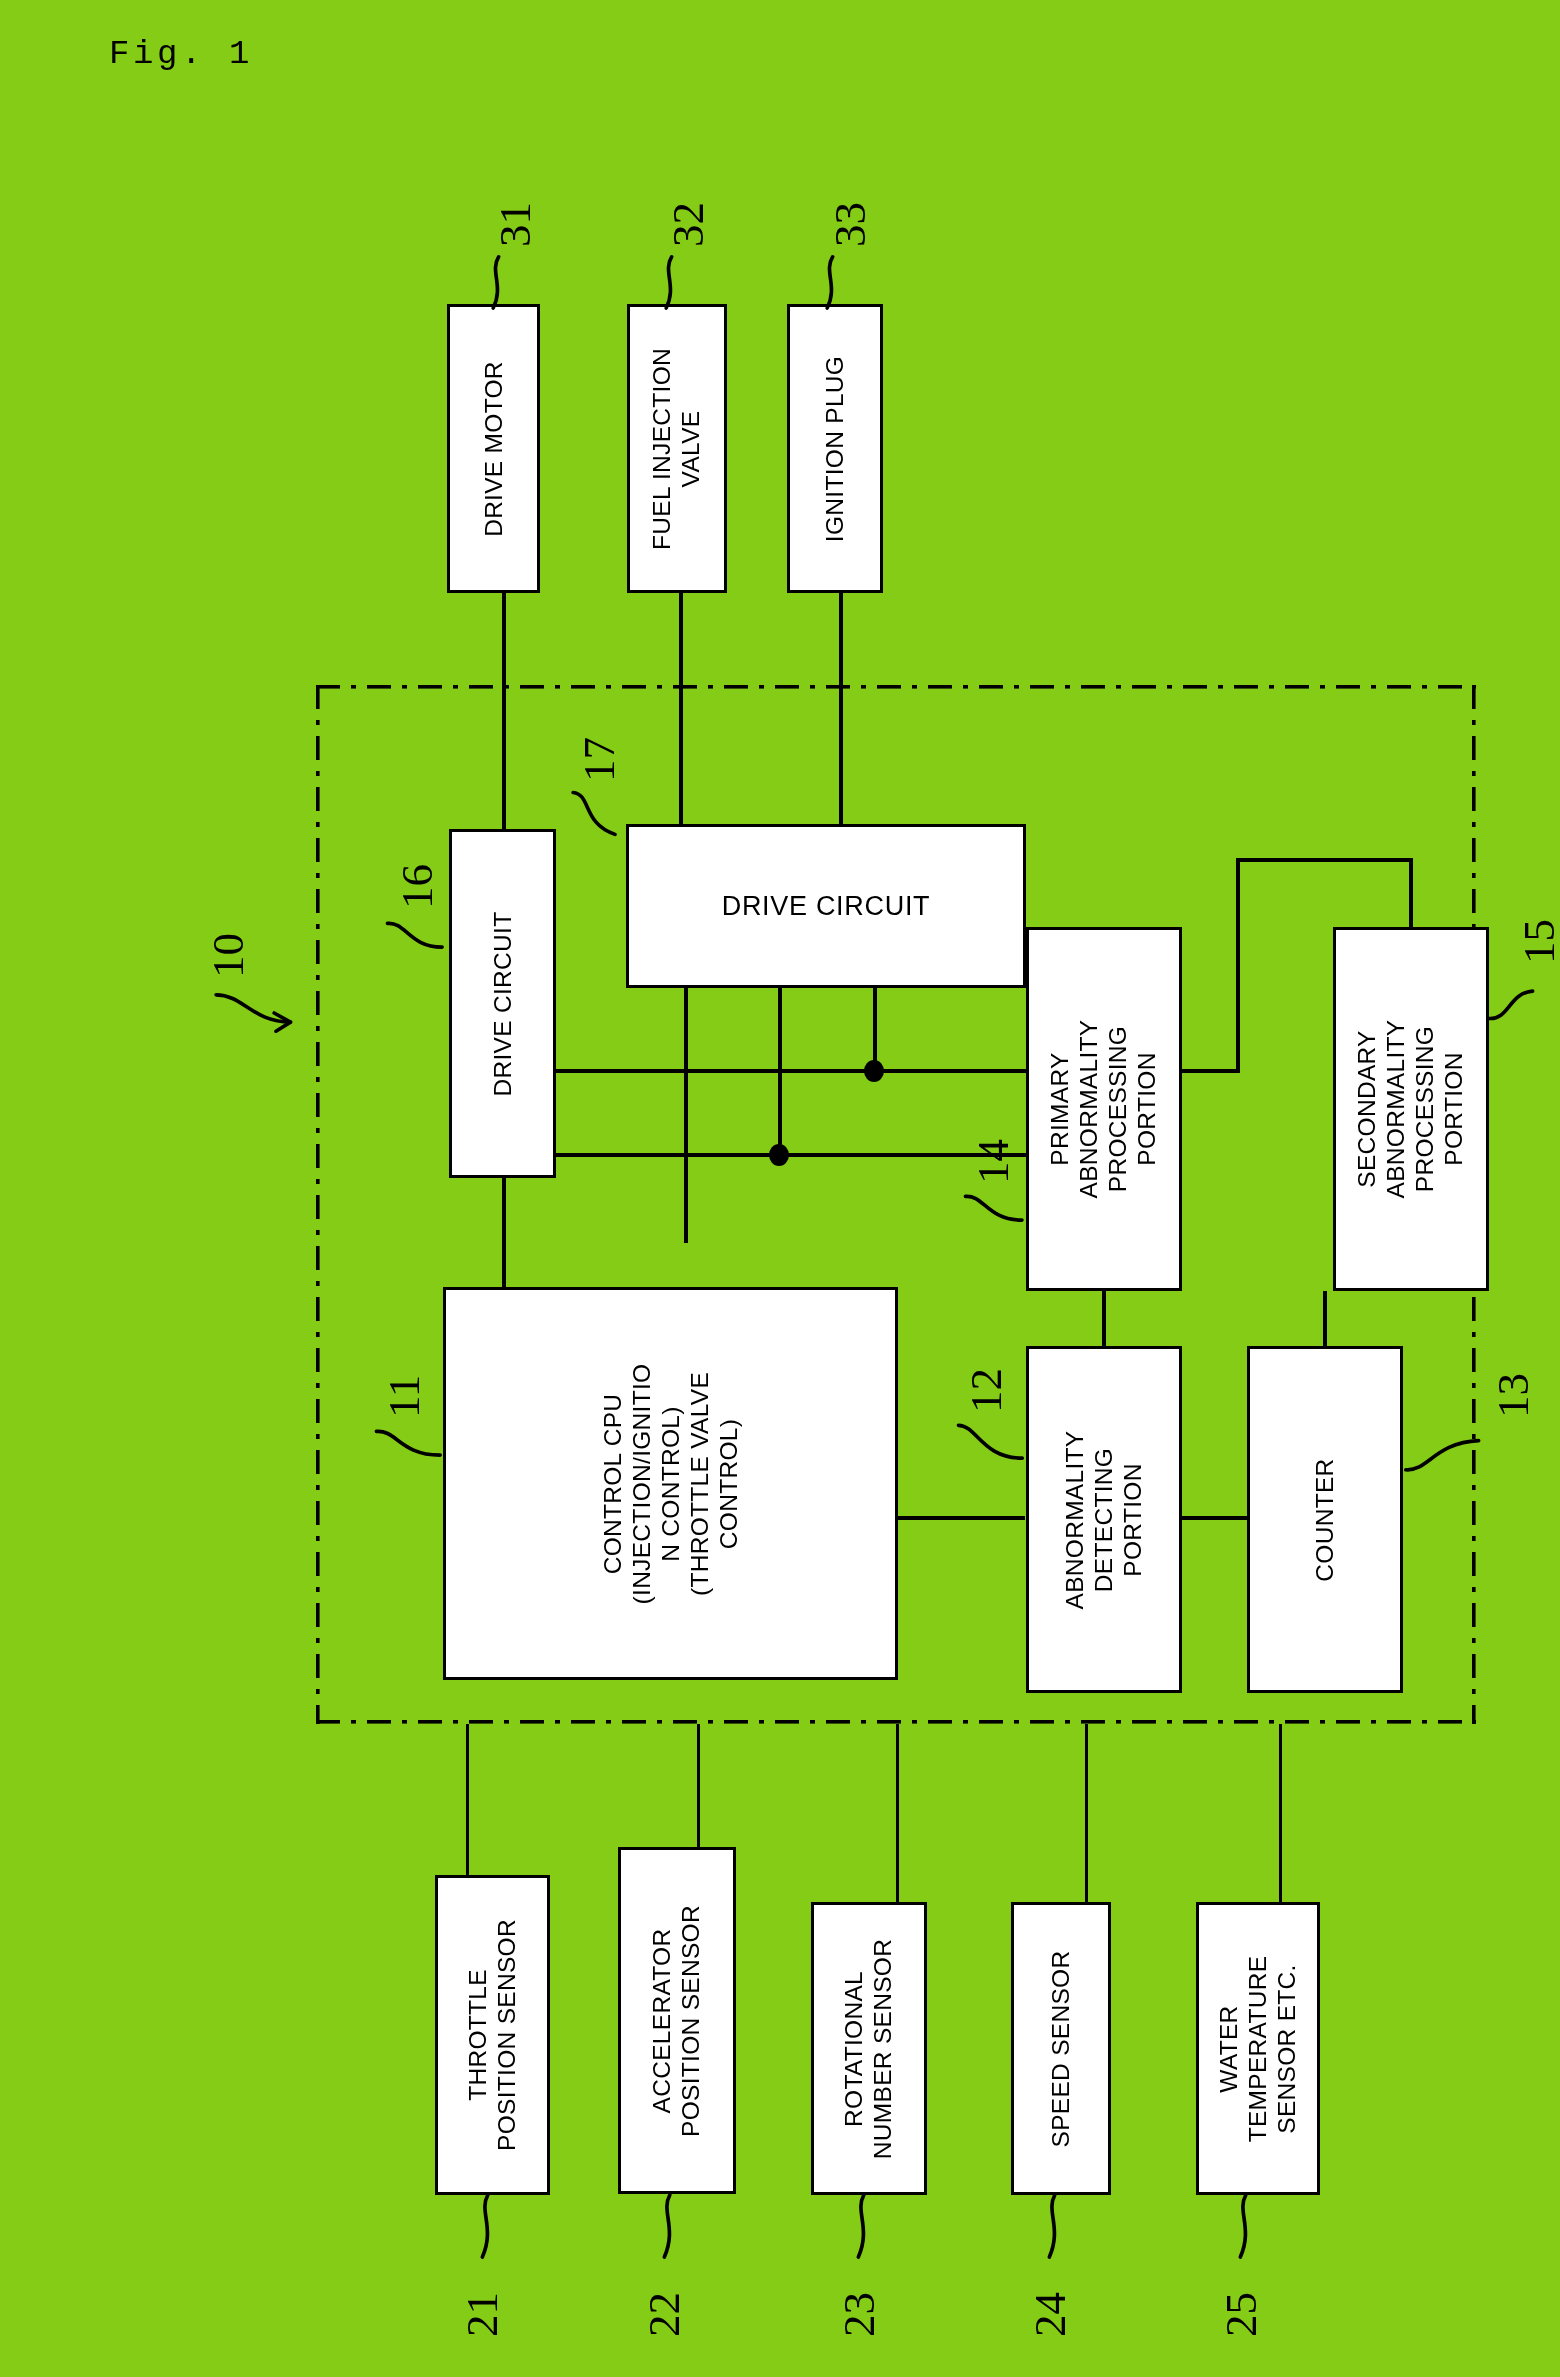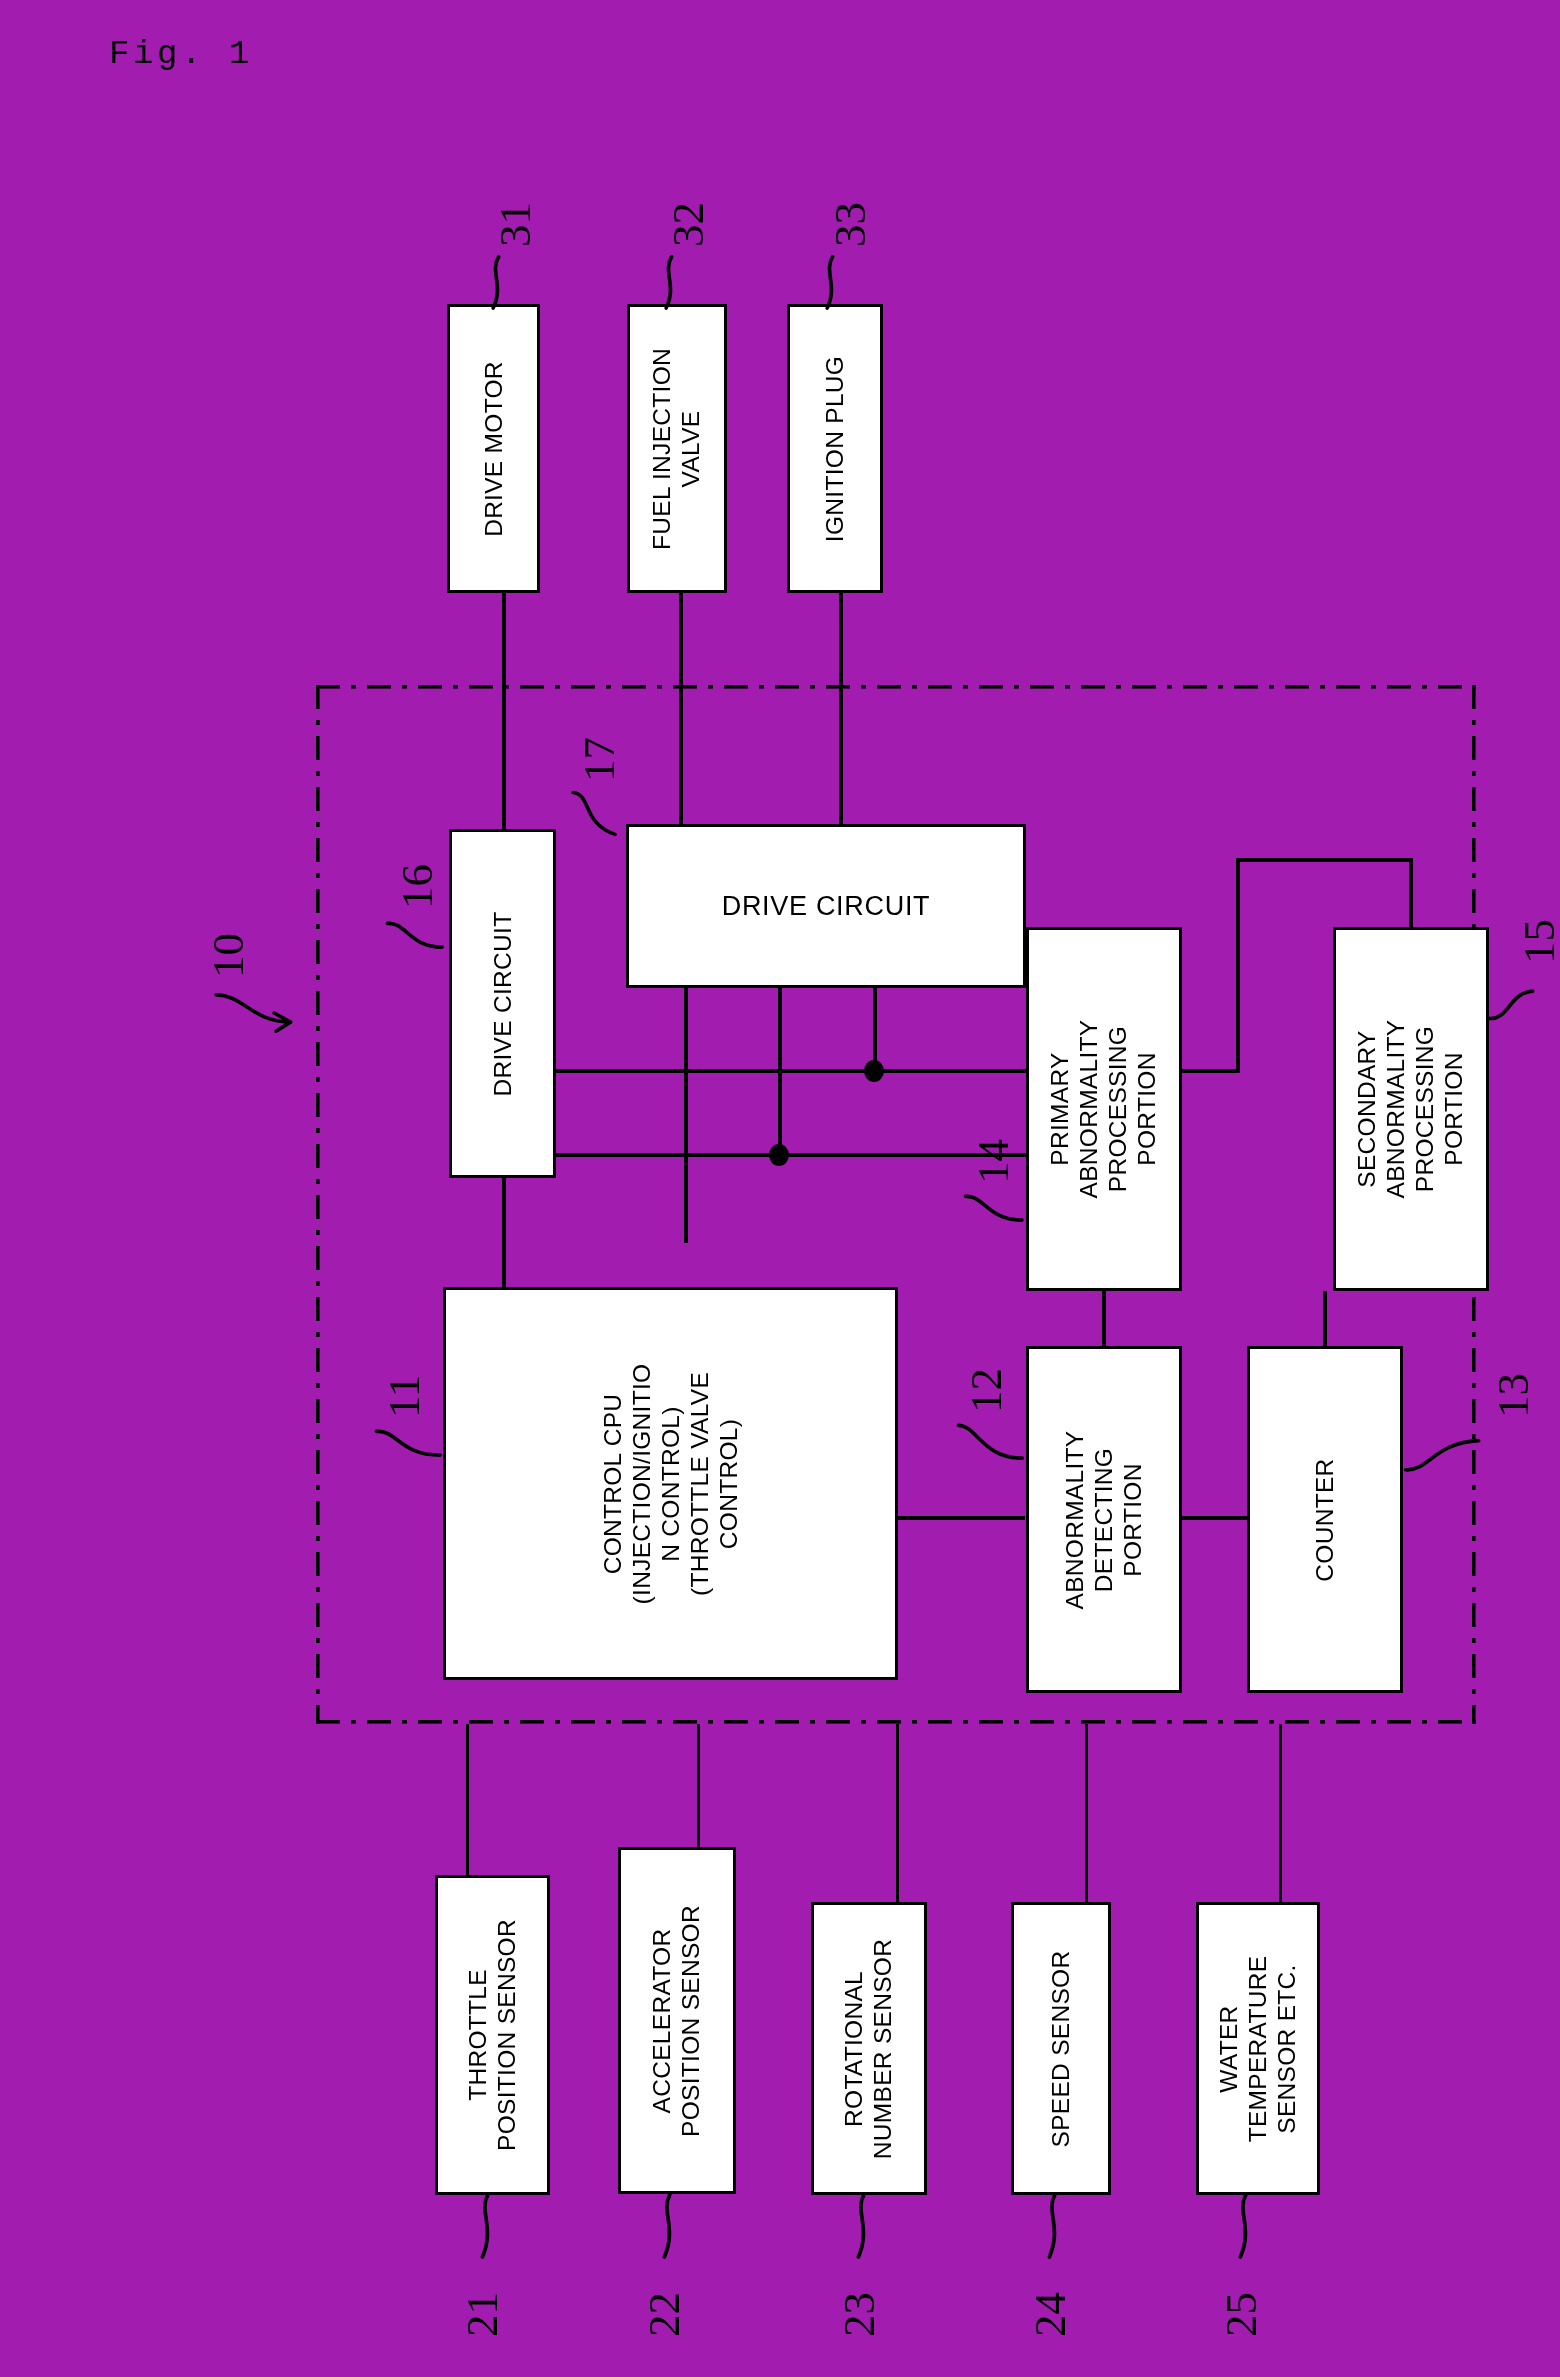--- a/index.html
+++ b/index.html
@@ -5,21 +5,21 @@
 <style>
   html, body {
     margin: 0;
     padding: 0;
     background: #ffffff;
   }
   #page {
     position: relative;
     width: 1560px;
     height: 2377px;
-    background: #a21caf;
+    background: #84cc16;
     overflow: hidden;
     font-family: "Liberation Sans", sans-serif;
     text-decoration: underline;
   }
 
   
   #fig-caption {
     position: absolute;
     left: 109px;
     top: 35px;

